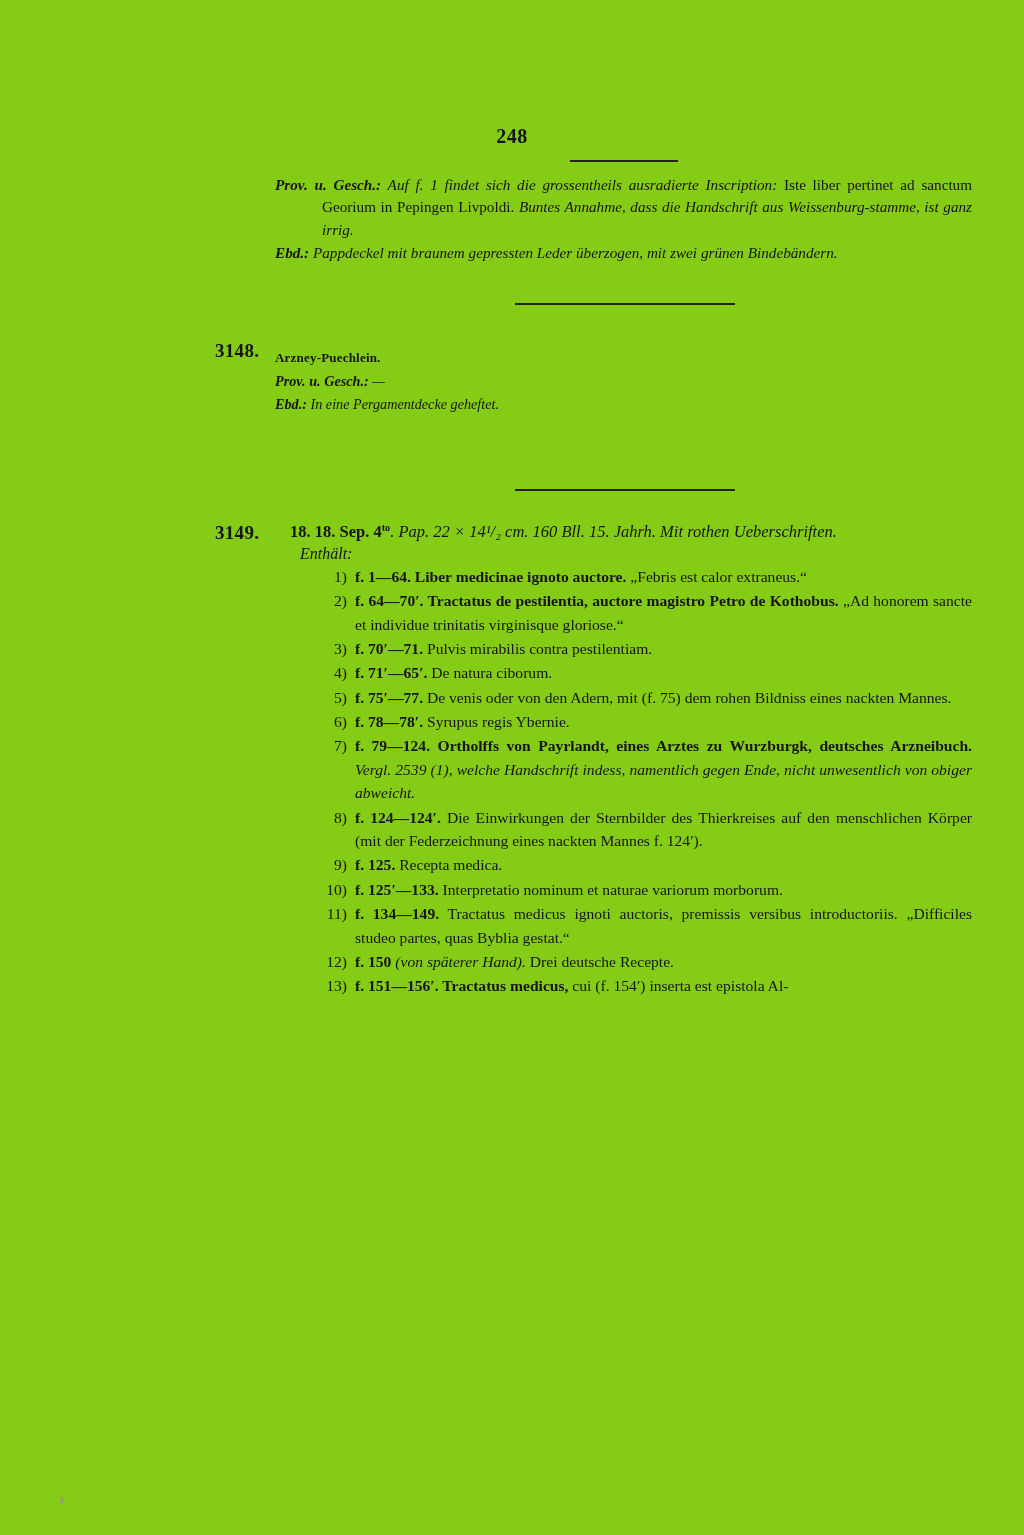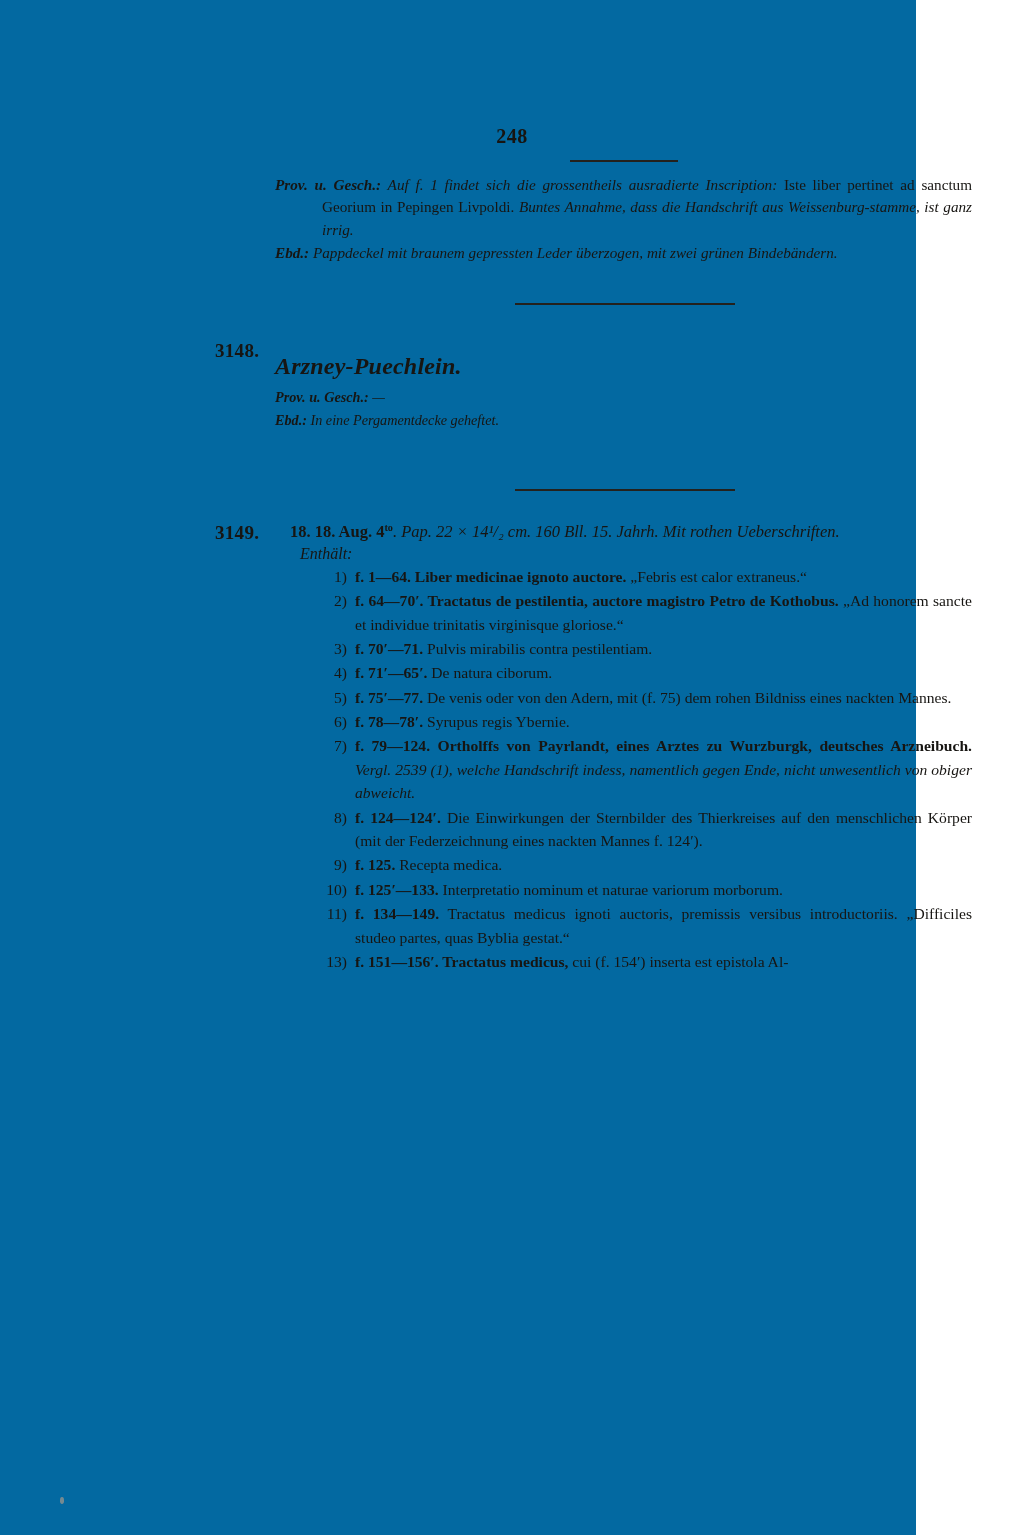--- a/index.html
+++ b/index.html
@@ -13,23 +13,23 @@
     height: 1535px;
     position: relative;
     font-family: "Liberation Serif", "DejaVu Serif", serif;
     color: #171512;
     overflow: hidden;
   }
 
   .page {
     position: absolute;
     left: 0; top: 0;
-    width: 916px;
+    width: 1024px;
     height: 1535px;
-    background: #0369a1;
+    background: #84cc16;
   }
 
   
   .pagenum-wrap {
     position: absolute;
     left: 0;
     top: 126px;
     width: 1024px;
     text-align: center;
   }
@@ -111,26 +111,25 @@
   .desc-line .dnum { font-weight: bold; }
   .desc-line .dital { font-style: italic; }
 
   sup {
     font-size: 0.62em;
     vertical-align: super;
     line-height: 0;
   }
 
   .title-line {
-    font-size: 24px;
+    font-size: 13px;
     font-weight: bold;
     line-height: 1.5;
     margin-top: 10px;
     letter-spacing: 0.2px;
-    font-style: italic;
   }
 
   .note-line {
     font-size: 14.2px;
     line-height: 1.42;
     margin-top: 3px;
   }
 
   .enthalt {
     font-size: 16px;
@@ -195,32 +194,33 @@
   <div class="entry-body" id="entry-0" style="top:338px;">
       <div class="title-line">Arzney-Puechlein.</div>
       <div class="note-line"><span class="lbl">Prov. u. Gesch.:</span><span class="i"> —</span></div>
       <div class="note-line"><span class="lbl">Ebd.:</span><span class="i"> In eine Pergamentdecke geheftet.</span></div>
     </div>
 
   <div class="divider" style="top:489px;"></div>
 
   <div class="entry-no" style="top:522px;">3149.</div>
   <div class="entry-body" id="entry-1" style="top:520px;">
-      <div class="desc-line"><span class="dnum">18. 18. Aug. 4</span><sup class="dnum">to</sup><span class="dital">. Pap. 22 × 14¹/₂ cm. 160 Bll. 15. Jahrh. Mit rothen Ueberschriften.</span></div>
+      <div class="desc-line"><span class="dnum">18. 18. Sep. 4</span><sup class="dnum">to</sup><span class="dital">. Pap. 22 × 14¹/₂ cm. 160 Bll. 15. Jahrh. Mit rothen Ueberschriften.</span></div>
       <div class="enthalt">Enthält:</div>
       <ol class="contents">
         <li><span class="marker">1)</span><span class="b">f. 1—64.</span><span class="b"> Liber medicinae ignoto auctore.</span><span> „Febris est calor extraneus.“</span></li>
         <li><span class="marker">2)</span><span class="b">f. 64—70′.</span><span class="b"> Tractatus de pestilentia, auctore magistro Petro de Kothobus.</span><span> „Ad honorem sancte et individue trinitatis virginisque gloriose.“</span></li>
         <li><span class="marker">3)</span><span class="b">f. 70′—71.</span><span> Pulvis mirabilis contra pestilentiam.</span></li>
         <li><span class="marker">4)</span><span class="b">f. 71′—65′.</span><span> De natura ciborum.</span></li>
         <li><span class="marker">5)</span><span class="b">f. 75′—77.</span><span> De venis oder von den Adern, mit (f. 75) dem rohen Bildniss eines nackten Mannes.</span></li>
         <li><span class="marker">6)</span><span class="b">f. 78—78′.</span><span> Syrupus regis Ybernie.</span></li>
         <li><span class="marker">7)</span><span class="b">f. 79—124.</span><span class="b"> Ortholffs von Payrlandt, eines Arztes zu Wurzburgk, deutsches Arzneibuch.</span><span class="i"> Vergl. 2539 (1), welche Handschrift indess, namentlich gegen Ende, nicht unwesentlich von obiger abweicht.</span></li>
         <li><span class="marker">8)</span><span class="b">f. 124—124′.</span><span> Die Einwirkungen der Sternbilder des Thierkreises auf den menschlichen Körper (mit der Federzeichnung eines nackten Mannes f. 124′).</span></li>
         <li><span class="marker">9)</span><span class="b">f. 125.</span><span> Recepta medica.</span></li>
         <li class="wide"><span class="marker">10)</span><span class="b">f. 125′—133.</span><span> Interpretatio nominum et naturae variorum morborum.</span></li>
         <li class="wide"><span class="marker">11)</span><span class="b">f. 134—149.</span><span> Tractatus medicus ignoti auctoris, premissis versibus introductoriis. „Difficiles studeo partes, quas Byblia gestat.“</span></li>
+        <li class="wide"><span class="marker">12)</span><span class="b">f. 150</span><span class="i"> (von späterer Hand).</span><span> Drei deutsche Recepte.</span></li>
         <li class="wide"><span class="marker">13)</span><span class="b">f. 151—156′.</span><span class="b"> Tractatus medicus,</span><span> cui (f. 154′) inserta est epistola Al-</span></li>
       </ol>
     </div>
 
   <div class="speck"></div>
 </div>
 
 </body></html>

